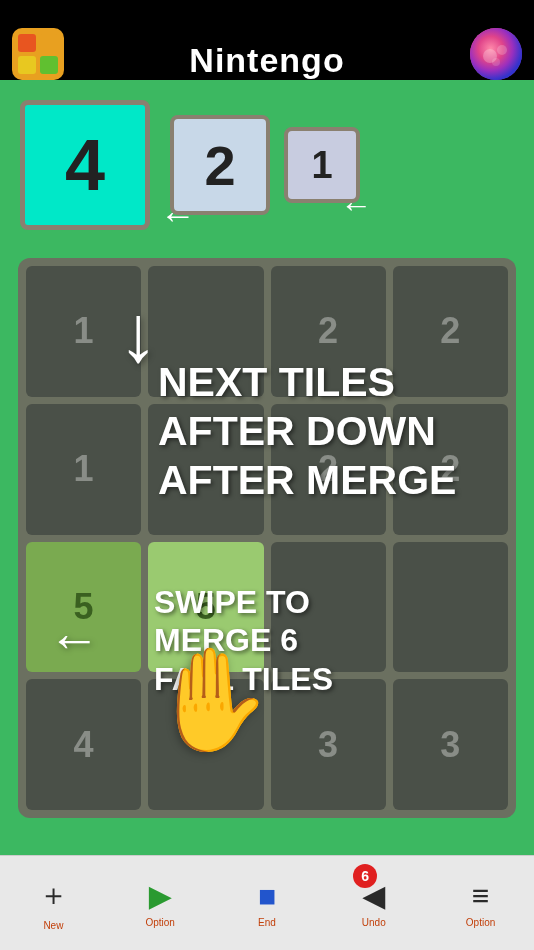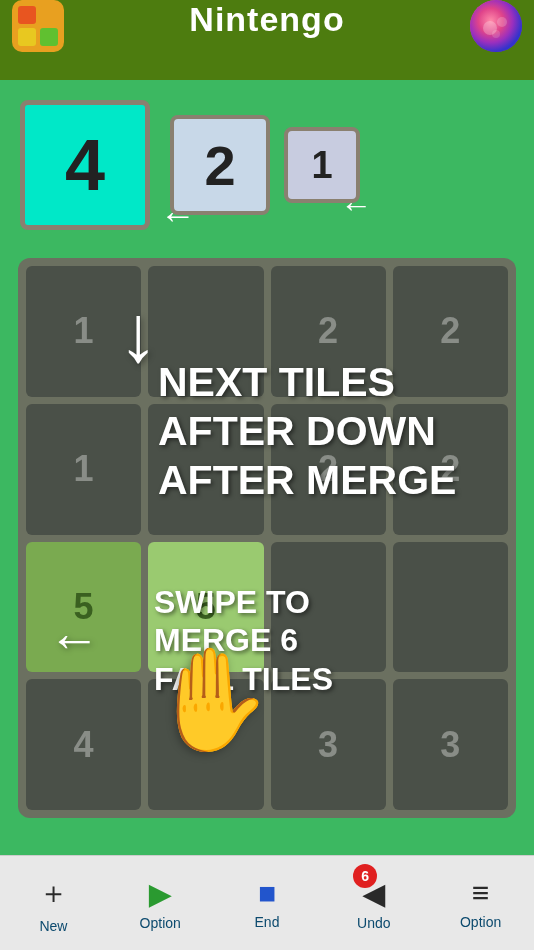--- a/index.html
+++ b/index.html
@@ -9,23 +9,23 @@
       overflow: hidden;
       font-family: -apple-system, 'Helvetica Neue', Arial, sans-serif;
       background: #3cb861;
       position: relative;
     }
 
     
     #header {
       width: 100%;
       height: 80px;
-      background: #4d7c0f;
-      display: flex;
-      align-items: flex-start;
+      background: #000000;
+      display: flex;
+      align-items: flex-end;
       justify-content: space-between;
       padding: 0 12px;
     }
     #header-title {
       font-size: 34px;
       font-weight: 600;
       color: white;
       letter-spacing: 1px;
     }
     #game-center-icon {
@@ -223,22 +223,22 @@
       height: 100%;
       cursor: pointer;
       position: relative;
     }
     .bar-icon {
       font-size: 30px;
       margin-bottom: 4px;
       color: #333;
     }
     .bar-label {
-      font-size: 14px;
-      color: #0c4a6e;
+      font-size: 10px;
+      color: #c2410c;
       font-weight: 500;
     }
     #new-btn .bar-icon { color: #2a2a2a; }
     #start-btn .bar-icon { color: #2a9a30; }
     #end-btn .bar-icon { color: #2255cc; }
     #undo-btn .bar-icon { color: #2a2a2a; }
     #option-btn .bar-icon { color: #2a2a2a; }
 
     .undo-badge {
       position: absolute;

